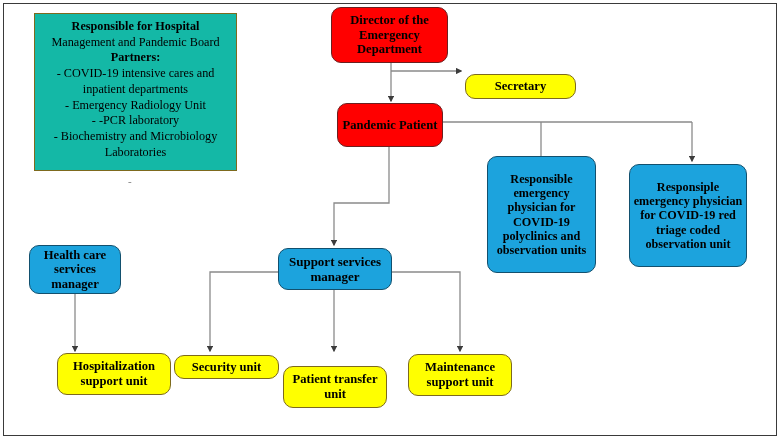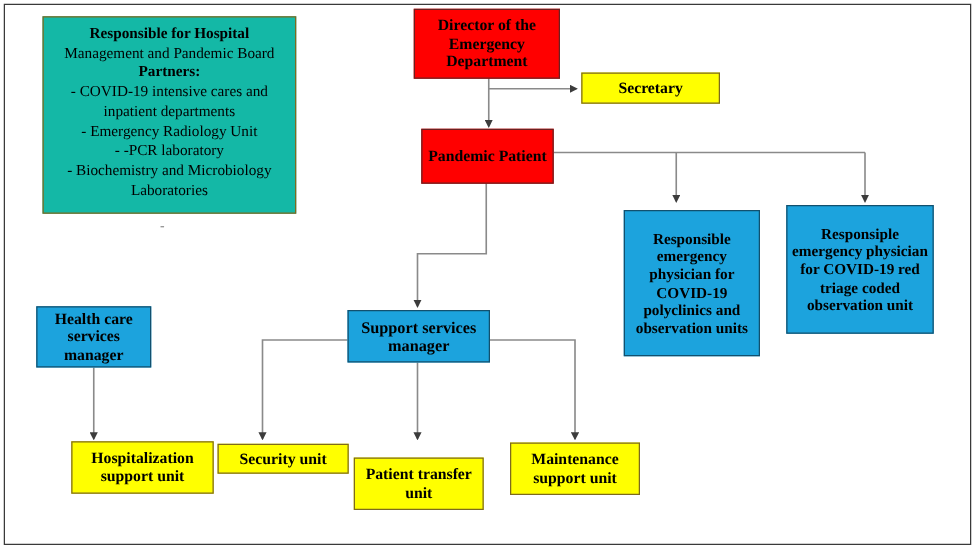--- a/index.html
+++ b/index.html
@@ -40,20 +40,21 @@
     position: absolute;
     box-sizing: border-box;
     display: flex;
     align-items: center;
     justify-content: center;
     text-align: center;
     font-weight: bold;
     color: #000000;
     line-height: 1.16;
     padding: 2px 3px;
+    border-radius: 10px;
   }
   .node span { display: block; width: 100%; }
   .red {
     background: #FF0000;
     border: 1px solid #6b2020;
   }
   .yellow {
     background: #FFFF00;
     border: 1px solid #7d6a1e;
   }
@@ -128,29 +129,29 @@
     <div class="ln">-   Emergency Radiology Unit</div>
     <div class="ln">-   -PCR laboratory</div>
     <div class="ln">-   Biochemistry and Microbiology Laboratories</div>
   </div>
   <div class="dash-artifact" style="left:128px; top:176px;">-</div>
 
   <div class="node red" style="left:331px; top:7px; width:117px; height:56px; font-size:12.6px;">
     <span>Director of the Emergency Department</span>
   </div>
 
-  <div class="node yellow" style="left:465px; top:58px; width:111px; height:25px; font-size:12.6px;">
+  <div class="node yellow" style="left:465px; top:74px; width:111px; height:25px; font-size:12.6px;">
     <span>Secretary</span>
   </div>
 
   <div class="node red" style="left:337px; top:103px; width:106px; height:44px; font-size:12.6px;">
     <span>Pandemic Patient</span>
   </div>
 
-  <div class="node blue" style="left:487px; top:168px; width:109px; height:117px; font-size:12.2px;margin-left:12px;">
+  <div class="node blue" style="left:487px; top:156px; width:109px; height:117px; font-size:12.2px;">
     <span>Responsible emergency physician for COVID-19 polyclinics and observation units</span>
   </div>
 
   <div class="node blue" style="left:629px; top:164px; width:118px; height:103px; font-size:12.2px;">
     <span>Responsiple emergency physician for COVID-19 red triage coded observation unit</span>
   </div>
 
   <div class="node blue" style="left:29px; top:245px; width:92px; height:49px; font-size:12.6px;">
     <span>Health care services manager</span>
   </div>

